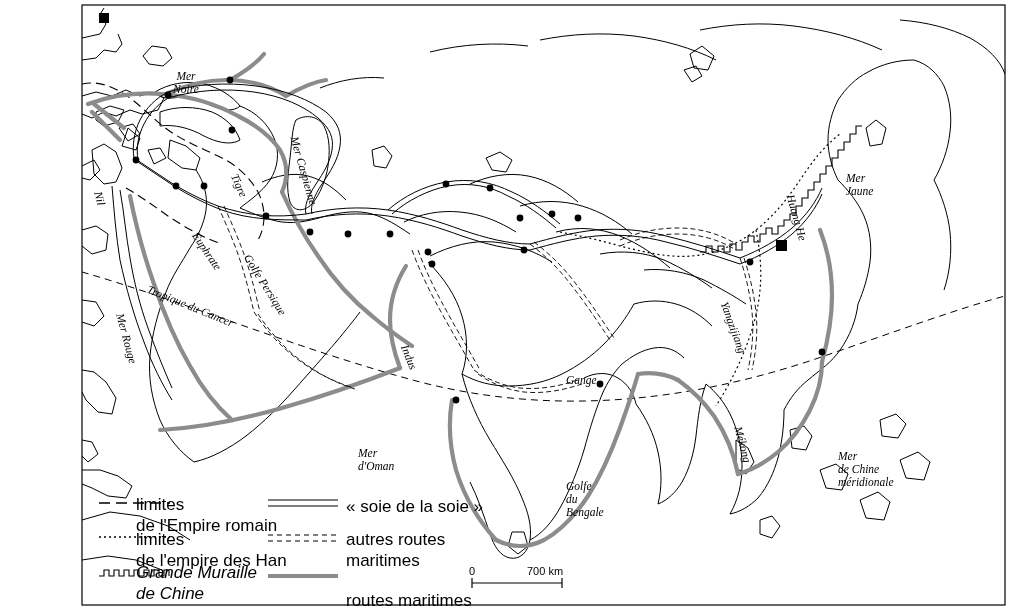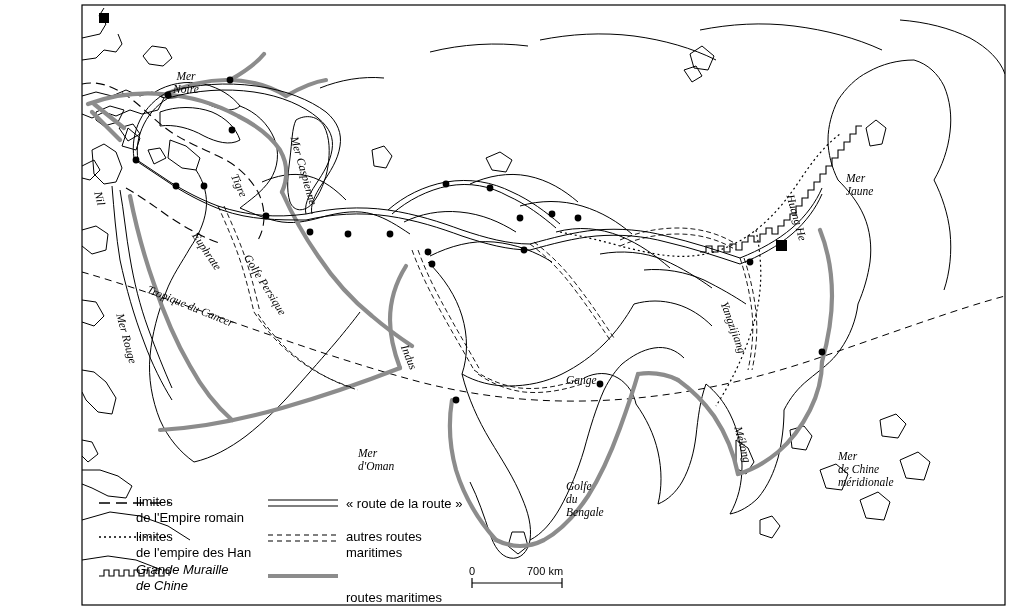--- a/index.html
+++ b/index.html
@@ -30,21 +30,21 @@
     font-style: italic;
     font-size: 11.5px;
     color: #000;
     white-space: pre;
     line-height: 1.15;
     pointer-events: none;
   }
   .legend-text {
     position: absolute;
     font-family: "Liberation Sans", sans-serif;
-    font-size: 13px;
+    font-size: 17px;
     color: #000;
     white-space: pre;
     line-height: 1.25;
   }
   .scale-text {
     position: absolute;
     font-family: "Liberation Sans", sans-serif;
     font-size: 11px;
     color: #000;
     white-space: pre;
@@ -393,21 +393,21 @@
 
   <div class="legend-text" style="left:136px; top:494px;">limites
 de l'Empire romain</div>
 
   <div class="legend-text" style="left:136px; top:529px;">limites
 de l'empire des Han</div>
 
   <div class="legend-text" style="left:136px; top:562px;font-style:italic;">Grande Muraille
 de Chine</div>
 
-  <div class="legend-text" style="left:346px; top:496px;">« route de la route »</div>
+  <div class="legend-text" style="left:346px; top:496px;">« soie de la soie »</div>
 
   <div class="legend-text" style="left:346px; top:529px;">autres routes
 maritimes</div>
 
   <div class="legend-text" style="left:346px; top:569px;margin-top:21px;">routes maritimes</div>
 
   <div class="scale-text" style="left:469px; top:565px;">0</div>
 
   <div class="scale-text" style="left:527px; top:565px;">700 km</div>
 

